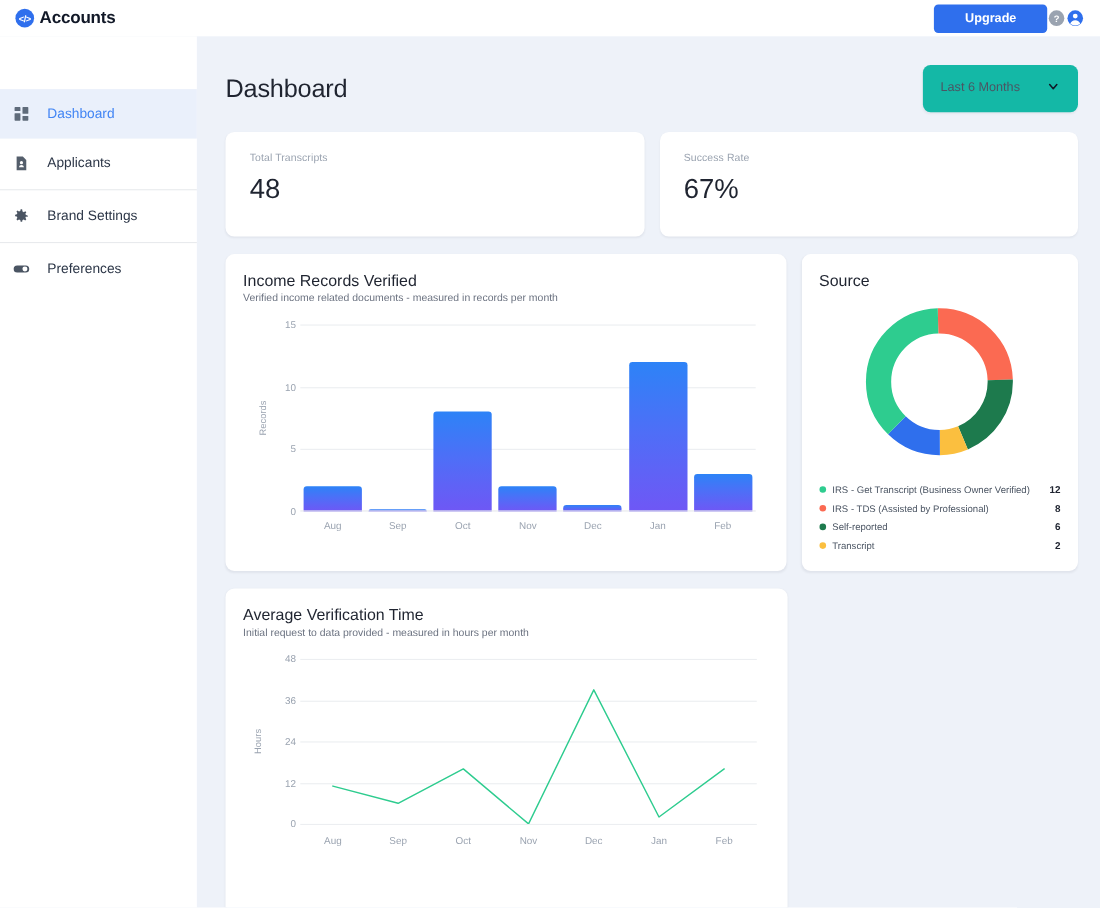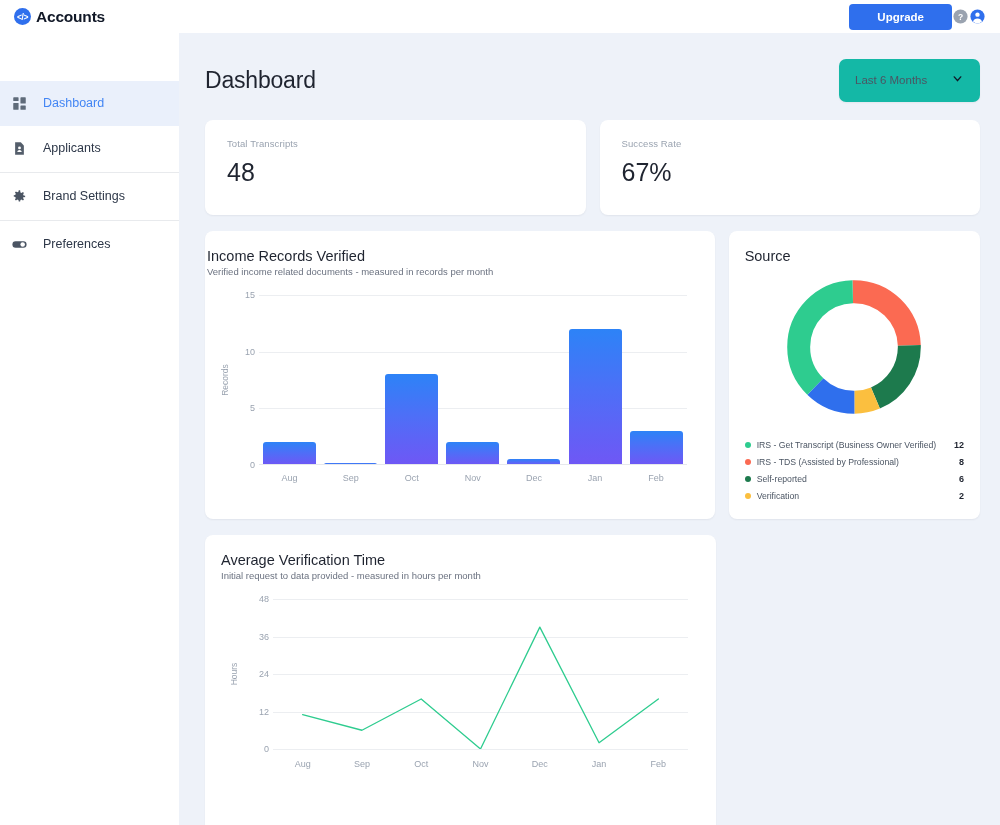--- a/index.html
+++ b/index.html
@@ -67,21 +67,21 @@
   .period-select .chev { margin-left:auto; color:#111827; font-size:12px; }
 
   .card { background: #fff; border-radius: 8px; box-shadow: 0 1px 2px rgba(16,24,40,0.06); }
 
   .stats-row { display: flex; gap: 14px; margin-top: 18px; }
   .stat-card { flex: 1; height: 95px; padding: 18px 22px; }
   .stat-label { font-size: 9.5px; color: #9aa3b0; letter-spacing: 0.1px; }
   .stat-value { font-size: 25px; color: #1f2430; margin-top: 9px; font-weight: 400; }
 
   .charts-row { display: flex; gap: 14px; margin-top: 16px; align-items: flex-start; }
-  .chart-card-left { width: 511px; height: 288px; padding: 17px 20px 0 2px; }
+  .chart-card-left { width: 511px; height: 288px; padding: 17px 20px 0 16px; }
   .source-card { width: 252px; height: 288px; padding: 17px 16px 0 16px; }
 
   .chart-title { font-size: 14.5px; color: #1f2430; font-weight: 400; }
   .chart-sub { font-size: 9.5px; color: #6b7280; margin-top: 2px; }
 
   
   .plot { position: relative; margin-top: 18px; }
   .plot .ylab {
     position: absolute; left: 0px; top: 50%;
     transform: translateY(-50%) rotate(-90deg);
@@ -296,21 +296,21 @@
               <span>IRS - TDS (Assisted by Professional)</span>
               <span class="legend-val">8</span>
             </div>
             <div class="legend-row">
               <span class="dot" style="background: rgb(29, 122, 77);"></span>
               <span>Self-reported</span>
               <span class="legend-val">6</span>
             </div>
             <div class="legend-row">
               <span class="dot" style="background: rgb(251, 191, 63);"></span>
-              <span>Verification</span>
+              <span>Transcript</span>
               <span class="legend-val">2</span>
             </div>
           </div>
       </div>
 
     </div>
 
     <div class="bottom-row">
       <div class="card chart-card-bottom">
         <div class="chart-title">Average Verification Time</div>

